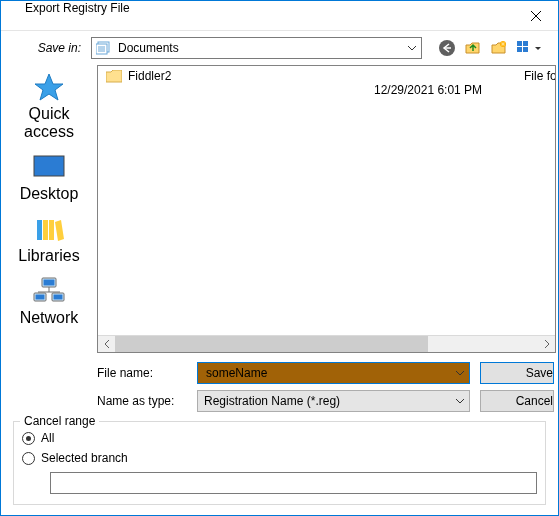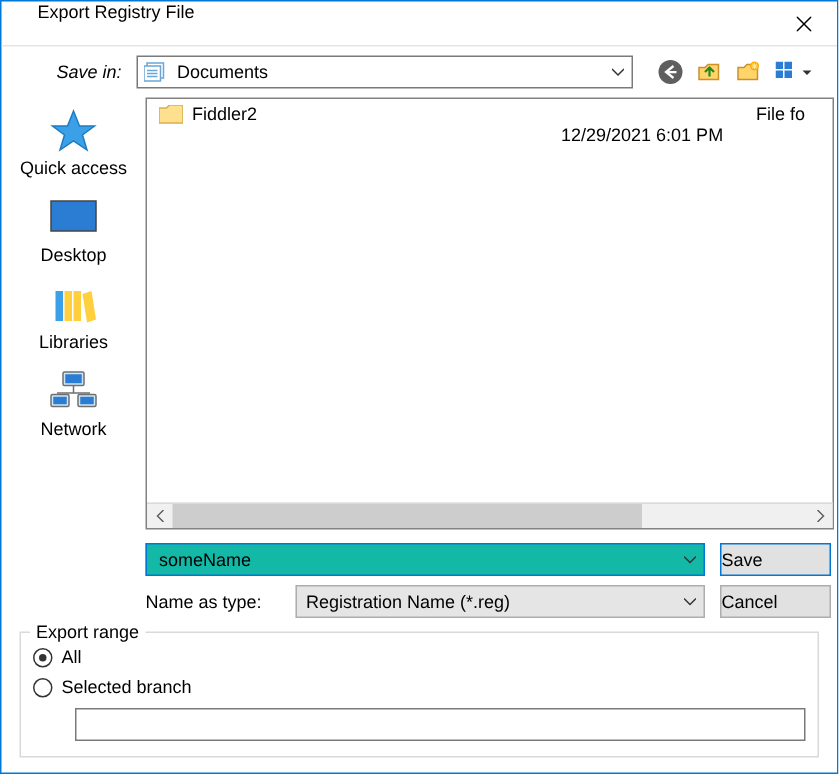--- a/index.html
+++ b/index.html
@@ -45,21 +45,21 @@
   .body-row { display: flex; flex: 1; min-height: 0; }
   .places {
     width: 96px;
     display: flex; flex-direction: column;
     align-items: center;
     padding: 6px 0;
     gap: 10px;
   }
   .place { width: 80px; display: flex; flex-direction: column; align-items: center; gap: 2px; }
   .place .icn { width: 36px; height: 32px; display: flex; align-items: center; justify-content: center; }
-  .place .plabel { text-align: center; font-size: 12px; }
+  .place .plabel { text-align: center; font-size: 16px; }
   .main {
     flex: 1; display: flex; flex-direction: column;
     min-width: 0;
   }
   .filelist {
     border: 1px solid #828282;
     flex: 1;
     display: flex; flex-direction: column;
     min-height: 0;
     margin-right: 2px;
@@ -79,21 +79,21 @@
   }
   .col-name { width: 268px; }
   .col-date { width: 130px; }
   .col-type { flex: 1; border-right: none; }
   .fl-sort { flex:1; display:flex; justify-content:center; }
   .fl-rows { flex: 1; overflow: hidden; }
   .fl-row { display: flex; height: 20px; align-items: center; }
   .fl-row .cell { padding: 0 8px; white-space: nowrap; overflow: hidden; }
   .fl-row .c-name { width: 268px; display: flex; align-items: center; gap: 6px; }
   .fl-row .c-date { width: 130px; margin-top: 28px; }
-  .fl-row .c-type { flex: 1; }
+  .fl-row .c-type { flex: 1; margin-left: 20px; }
   .hscroll {
     height: 17px;
     background: #f0f0f0;
     display: flex; align-items: center;
     border-top: 1px solid #dadada;
   }
   .hscroll .arrow {
     width: 17px; height: 17px;
     display: flex; align-items:center; justify-content:center;
     color: #606060;
@@ -112,39 +112,39 @@
   .field-row {
     display: flex; align-items: center; height: 28px; gap: 10px;
   }
   .field-row .flabel { width: 90px; }
   .combo {
     flex: 1; height: 22px;
     border: 1px solid #7a7a7a;
     display: flex; align-items: center;
     padding: 0 0 0 6px;
     position: relative;
-    background: #14b8a6;
+    background: #a16207;
   }
   .combo.sel { border: 1px solid #0078d7; }
   .combo.grey { background: #e5e5e5; border-color: #adadad; }
   .combo .ddbtn {
     width: 18px; height: 100%;
     display: flex; align-items: center; justify-content: center;
     position: absolute; right: 0; top: 0;
   }
   .combo input {
     border: none; outline: none; flex: 1; background: transparent;
     font-family: inherit; font-size: 12px;
     height: 100%;
   }
   .btn {
     width: 74px; height: 22px;
     border: 1px solid #adadad;
     background: #e1e1e1;
-    display: flex; align-items: center; justify-content: flex-start;
+    display: flex; align-items: center; justify-content: flex-end;
   }
   .btn.def { border: 1.5px solid #0078d7; }
   .export-box {
     border: 1px solid #d9d9d9;
     margin: 0 12px 10px 12px;
     padding: 6px 8px 10px 8px;
     position: relative;
   }
   .export-box .legend {
     position: absolute; top: -8px; left: 6px;
@@ -310,20 +310,21 @@
           <div class="arrow">
             <svg width="6" height="8" viewBox="0 0 6 8">
                 <path d="M1 0 L5 4 L1 8" fill="none" stroke="#606060"></path>
               </svg>
           </div>
         </div>
       </div>
 
       <div class="fields">
         <div class="field-row">
+          <div class="flabel">File name:</div>
           <div class="combo sel">
             <input type="text" value="someName" style="">
             <div class="ddbtn">
               <svg class="chev" viewBox="0 0 8 8">
                   <path d="M0 2 L4 6 L8 2" fill="none" stroke="#333"></path>
                 </svg>
             </div>
           </div>
           <div class="btn def">
               <span>Save</span>
@@ -341,21 +342,21 @@
           </div>
           <div class="btn">
               <span>Cancel</span>
             </div>
         </div>
       </div>
     </div>
   </div>
 
   <div class="export-box">
-    <span class="legend">Export range</span>
+    <span class="legend">Cancel range</span>
     <div class="radio-row">
       <div class="radio checked"></div>
       <span>All</span>
     </div>
     <div class="radio-row">
       <div class="radio"></div>
       <span>Selected branch</span>
     </div>
     <div class="branch-input"></div>
   </div>

